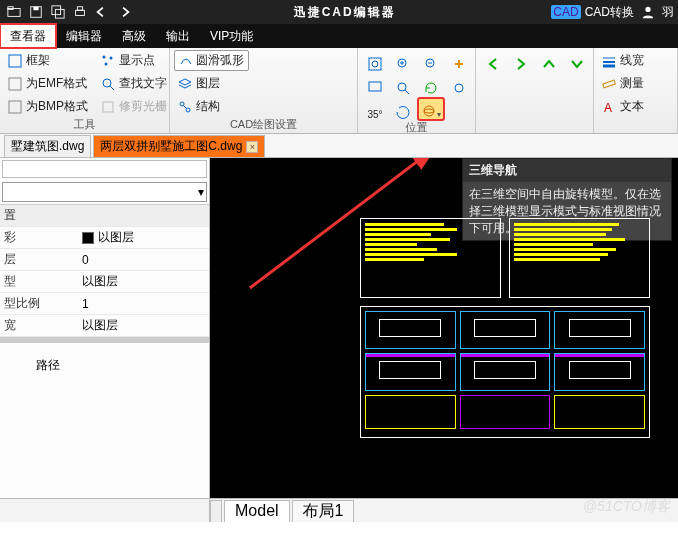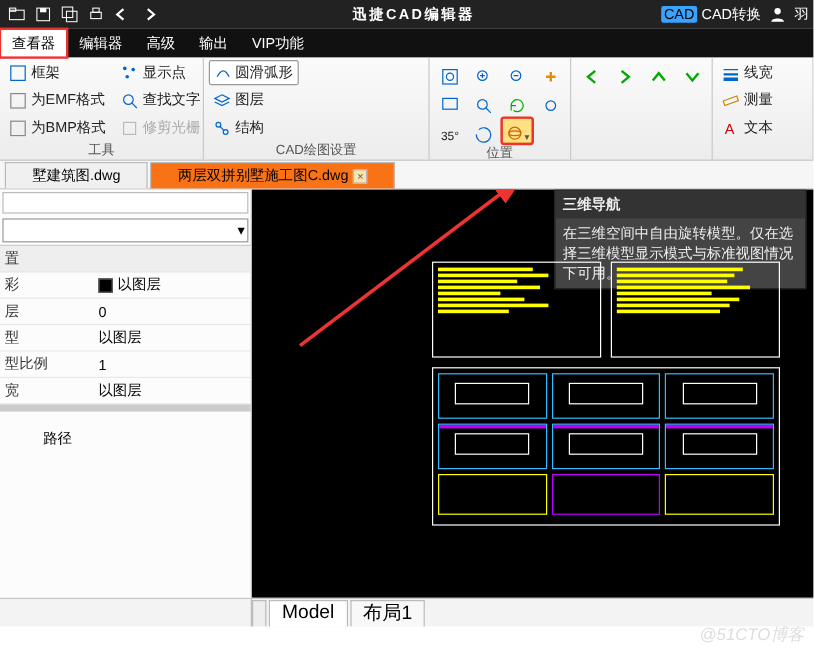--- a/index.html
+++ b/index.html
@@ -3,41 +3,41 @@
 <meta charset="utf-8">
 <style>
   * { margin: 0; padding: 0; box-sizing: border-box; font-family: "Microsoft YaHei", sans-serif; }
   body { width: 678px; height: 540px; overflow: hidden; background:#fff; position:relative; }
   .titlebar { height: 24px; background:#222; display:flex; align-items:center; color:#fff; font-size:12px; }
   .tb-icons { display:flex; gap:2px; padding:0 4px; }
   .tb-icon { width:20px; height:20px; display:flex; align-items:center;justify-content:center; color:#eee; }
   .tb-icon svg{width:14px;height:14px;}
   .apptitle { flex:1; text-align:center; font-weight:bold; letter-spacing:2px; }
   .tb-right { display:flex; align-items:center; gap:4px; padding-right:4px;}
-  .converter-badge{background:#3aa3ff;color:#000000;font-size:9px;padding:0 2px;border-radius:2px;}
+  .converter-badge{background:#3aa3ff;color:#4c1d95;font-size:9px;padding:0 2px;border-radius:2px;}
   .tb-right span{font-size:12px;}
   .menubar { height:24px; background:#111; display:flex; align-items:stretch; font-size:12px; color:#fff;}
   .menuitem { padding:0 10px; display:flex; align-items:center;}
   .menuitem.active { background:#fff; color:#000; outline:2px solid #e33; outline-offset:-1px;}
   .ribbon { height:86px; background:linear-gradient(#fbfbfb,#ececec); border-bottom:1px solid #b8b8b8; display:flex; font-size:12px; color:#222;}
   .rgroup { border-right:1px solid #c9c9c9; display:flex; flex-direction:column; padding:2px 4px 0;}
   .rgroup .body{flex:1;display:flex;gap:6px;}
   .rgroup .label{height:18px;text-align:center;color:#555;font-size:11px;}
   .col{display:flex;flex-direction:column;gap:2px;}
   .rb{height:21px;display:flex;align-items:center;gap:3px;padding:0 3px;white-space:nowrap;}
   .rb .ic{width:16px;height:16px;display:inline-flex;align-items:center;justify-content:center;}
   .ic svg{width:14px;height:14px;}
   .big{height:21px;display:flex;align-items:center;gap:3px;background:#fff;border:1px solid #999;border-radius:2px;padding:0 4px;}
   .big.yellow{background:#ffde5c;border-color:#e0b000;}
   .icogrid{display:grid;grid-template-columns:repeat(4,26px);grid-auto-rows:22px;gap:2px;}
   .ig{width:26px;height:22px;display:flex;align-items:flex-end;justify-content:center;border-radius:2px;}
   .ig.sel{background:#ffe083;border:1px solid #e09800;}
   .ig.redhl{outline:2px solid #e33;outline-offset:-1px;}
   .tabbar{height:24px;background:#f6f6f6;border-bottom:1px solid #bbb;display:flex;align-items:flex-end;font-size:12px;padding-left:4px;}
-  .ftab{height:22px;background:#f0f0f0;border:1px solid #bbb;border-bottom:none;padding:0 22px;display:flex;align-items:center;gap:4px;margin-right:2px;}
+  .ftab{height:22px;background:#f0f0f0;border:1px solid #bbb;border-bottom:none;padding:0 6px;display:flex;align-items:center;gap:4px;margin-right:2px;}
   .ftab.active{background:#f97316;}
   .ftab .x{width:12px;height:12px;background:#f2e6b0;border:1px solid #caa;font-size:9px;display:flex;align-items:center;justify-content:center;color:#844;}
   .workspace{height:340px;display:flex;}
   .proppane{width:210px;background:#fcfcfc;border-right:1px solid #bbb;display:flex;flex-direction:column;font-size:12px;}
   .propscroll{height:18px;background:#fff;border:1px solid #bbb;margin:2px;}
   .dropdown{height:20px;border:1px solid #999;margin:2px;display:flex;align-items:center;justify-content:flex-end;padding-right:2px;background:#fff;}
   .proptable{border-top:1px solid #ccc;}
   .prow{display:flex;height:22px;border-bottom:1px solid #e8e8e8;align-items:center;}
   .prow .k{width:78px;padding-left:4px;color:#333;}
   .prow .v{flex:1;padding-left:4px;display:flex;align-items:center;gap:4px;}
@@ -58,21 +58,21 @@
   .row3{display:flex;gap:4px;margin-bottom:4px;}
   .cell{flex:1;height:38px;border:1px solid #3bf;position:relative;}
   .porch{position:absolute;left:15%;right:15%;top:20%;bottom:30%;border:1px solid #fff;}
   .shadebar{position:absolute;left:0;right:0;top:0;height:3px;background:#b0f;}
   .botrow .cell{height:34px;}
   .statusbar{height:24px;display:flex;align-items:center;font-size:16px;background:#f3f3f3;border-top:1px solid #bbb;}
   .statusbar .pad{width:210px;border-right:1px solid #bbb;height:100%;}
   .mtab{height:22px;padding:0 10px;display:flex;align-items:center;border:1px solid #bbb;border-bottom:none;background:#f8f8f8;margin-left:2px;}
   .mtab.active{background:#fff;}
   .tiny{width:12px;height:22px;background:#eee;border:1px solid #bbb;border-bottom:none;margin-left:0;}
-  .watermark{position:absolute;right:8px;bottom:2px;color:#ddd;font-size:14px;font-style:italic;}
+  .watermark{position:absolute;right:8px;bottom:24px;color:#ddd;font-size:14px;font-style:italic;}
 </style>
 </head>
 <body>
 
 <div class="titlebar">
   <div class="tb-icons">
     <span class="tb-icon">
         <svg viewBox="0 0 16 16">
           <rect x="1" y="4" width="14" height="9" fill="none" stroke="#fff"></rect>
           <rect x="1" y="2" width="6" height="3" fill="none" stroke="#fff"></rect>

